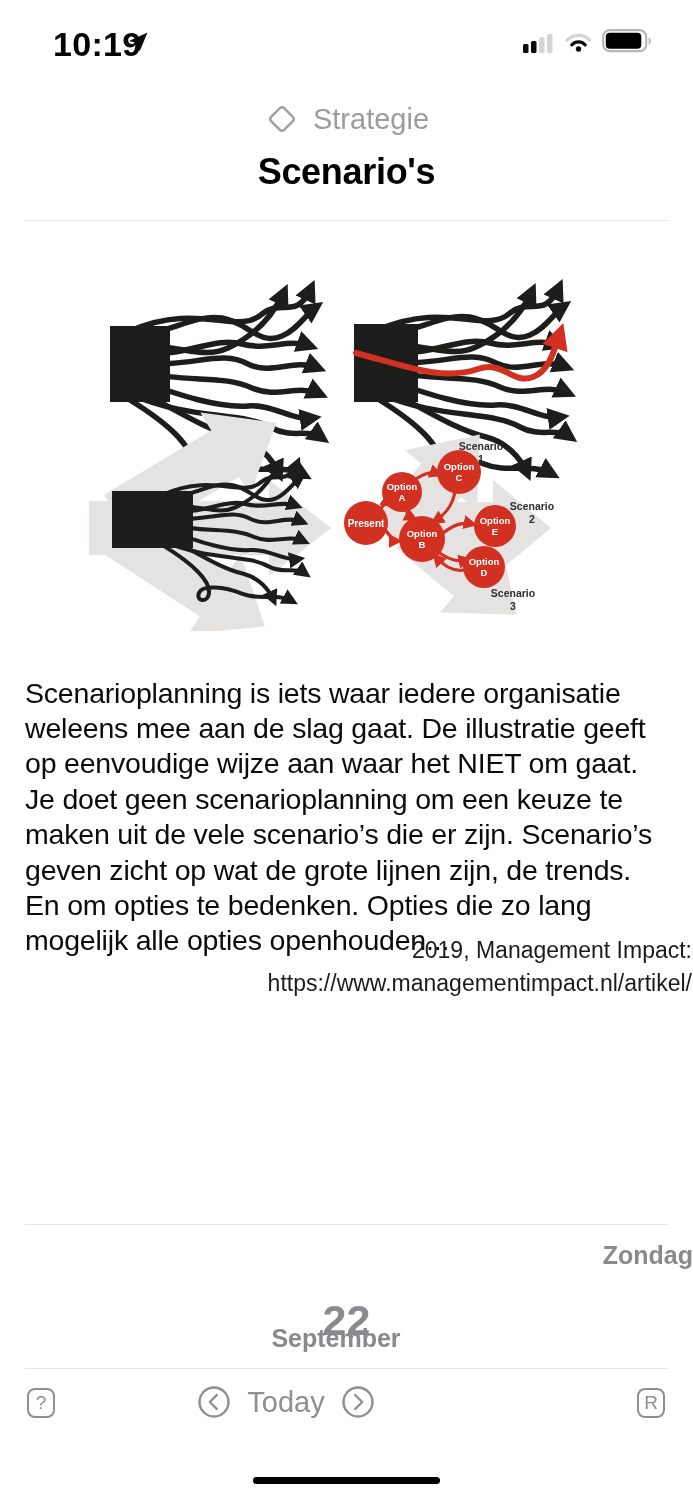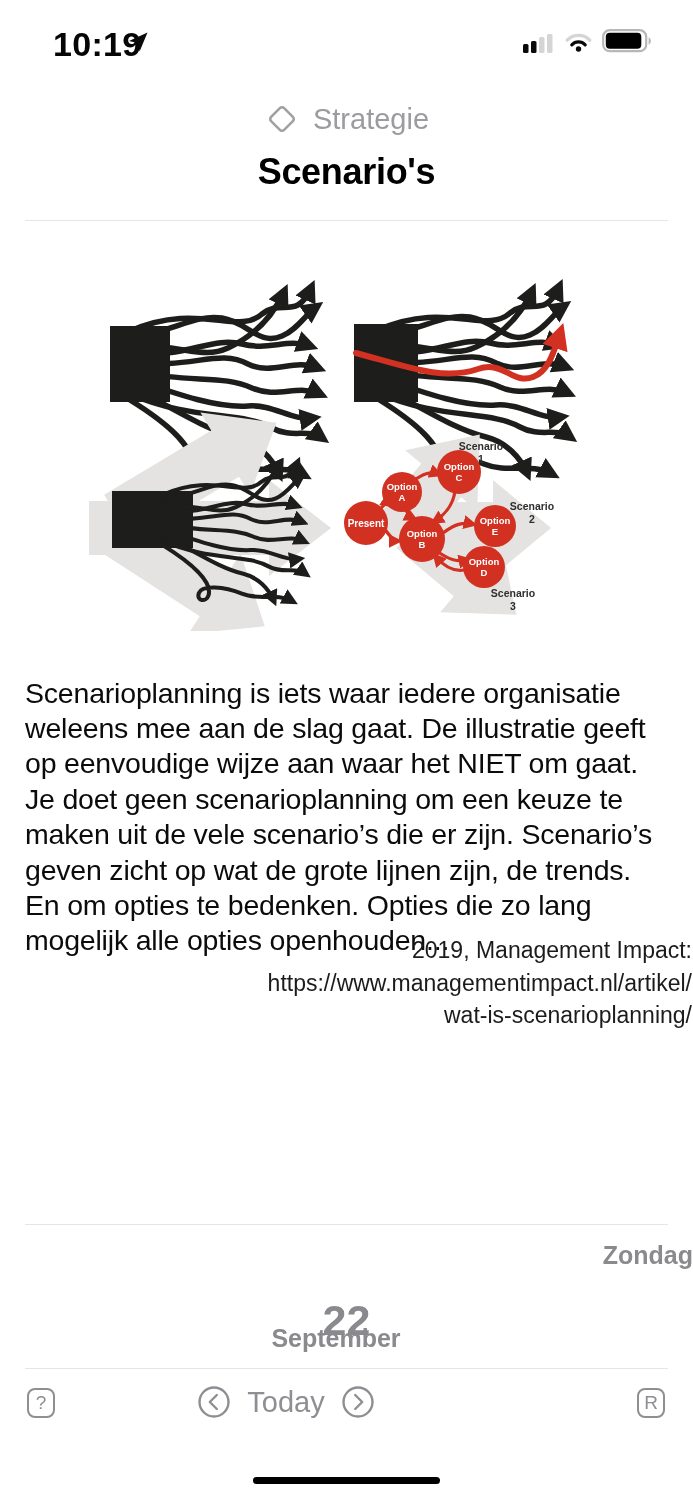--- a/index.html
+++ b/index.html
@@ -184,21 +184,20 @@
       <circle cx="401" cy="301" r="21" fill="#d23122"></circle>
       <text class="node-label" x="401" y="299">Option</text>
       <text class="node-label" x="401" y="310">D</text>
     </g>
   </g>
 </svg>
 
 <p class="body-text">Scenarioplanning is iets waar iedere organisatie weleens mee aan de slag gaat. De illustratie geeft op eenvoudige wijze aan waar het NIET om gaat. Je doet geen scenarioplanning om een keuze te maken uit de vele scenario’s die er zijn. Scenario’s geven zicht op wat de grote lijnen zijn, de trends. En om opties te bedenken. Opties die zo lang mogelijk alle opties openhouden...</p>
 <div class="attribution">
   <div>2019, Management Impact: https://www.managementimpact.nl/artikel/</div>
-  <div>wat-is-scenarioplanning/</div>
 </div>
 
 <div class="rule rule-2"></div>
 <div class="weekday">Zondag</div>
 <div class="day-number">22</div>
 <div class="month">September</div>
 <div class="rule rule-3"></div>
 
 <div class="sq-btn help-btn">?</div>
 <div class="today-group">

